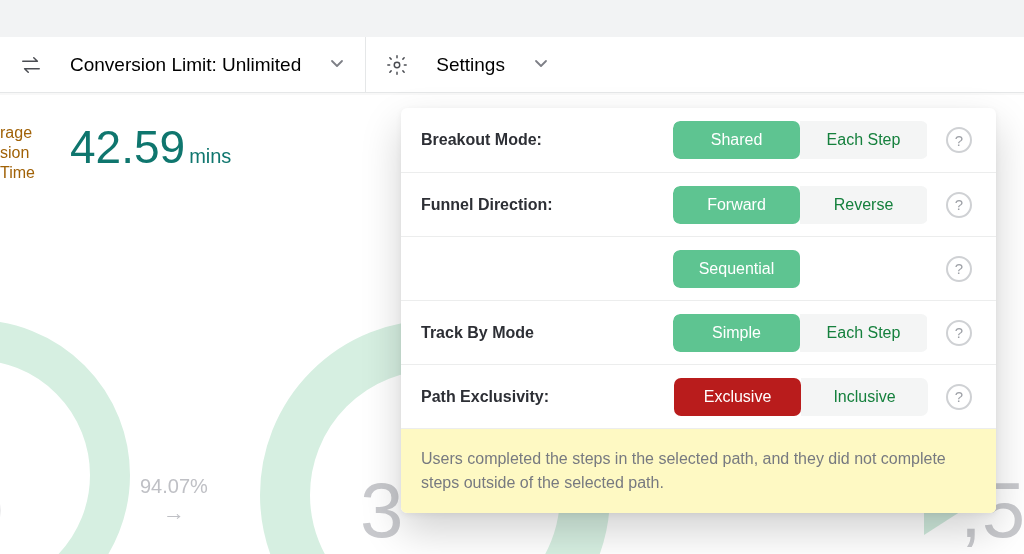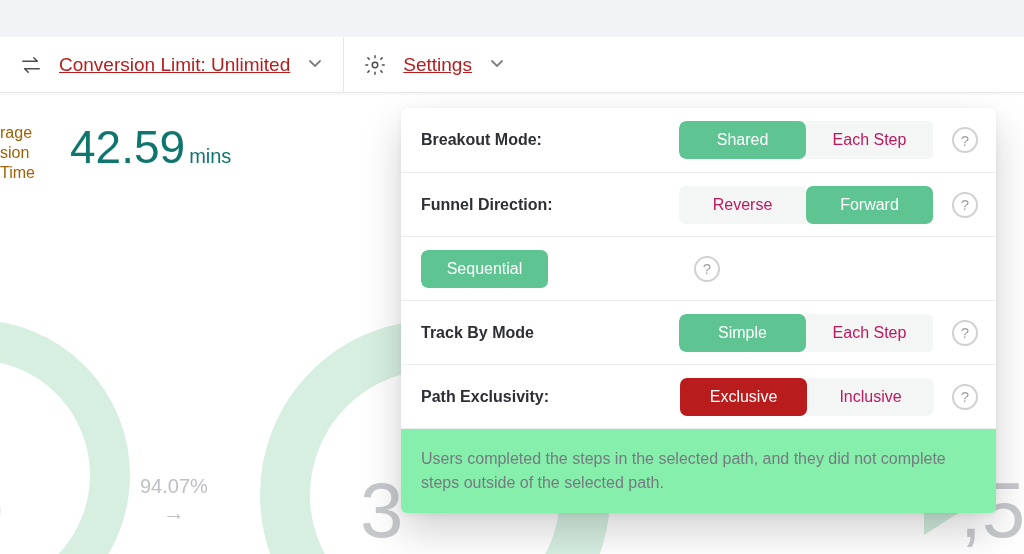--- a/index.html
+++ b/index.html
@@ -15,25 +15,24 @@
     .topbar-bg{
       position:absolute; left:0; right:0; top:0; height:37px;
       background:#f2f3f4;
     }
     .toolbar{
       position:absolute; left:0; right:0; top:37px; height:56px;
       background:#ffffff; border-bottom:1px solid #e5e7e8;
       display:flex; align-items:center;
     }
     .toolbar-item{
-      display:flex; align-items:center; gap:17px;
+      display:flex; align-items:center; gap:28px;
       padding:0 20px; height:100%;
-      font-size:19px; color:#b91c1c; font-weight:400;
+      font-size:19px; color:#000000; font-weight:400;
       cursor:pointer;
-      text-decoration:underline;
     }
     .divider{ width:1px; height:100%; background:#e5e7e8; }
     .icon-swap svg, .icon-gear svg, .icon-chevron svg{ display:block; }
     .icon-swap{ color:#4a4c52; }
     .icon-gear{ color:#4a4c52; }
     .chev{ color:#7d7f86; }
 
     
     .bg-content{
       position:absolute; left:0; top:95px; right:0; bottom:0;
@@ -85,47 +84,47 @@
     }
 
     
     .panel{
       position:absolute; left:401px; top:108px; width:595px;
       background:#ffffff; border-radius:6px;
       box-shadow: 0 18px 40px rgba(0,0,0,.18), 0 2px 6px rgba(0,0,0,.06);
     }
     .row{
       display:flex; align-items:center; height:64px;
-      padding:0 18px 0 20px; border-top:1px solid #eceded;
+      padding:0 24px 0 20px; border-top:1px solid #eceded;justify-content:flex-end;
     }
     .row:first-child{ border-top:none;}
     .row-label{
       flex:1; font-size:16px; font-weight:700; color:#2d2f35;
     }
     .segmented{
       display:flex; align-items:stretch; border-radius:7px; overflow:hidden;
       height:38px; min-width:255px;
     }
     .seg{
       display:flex; align-items:center; justify-content:center;
       padding:0 22px; font-size:16px; min-width:127px; height:100%;
       cursor:pointer; user-select:none;
     }
     .seg.active{ background:#5ec491; color:#ffffff; border-radius:7px;}
-    .seg.inactive{ background:#f4f5f5; color:#be185d;}
+    .seg.inactive{ background:#f4f5f5; color:#15803d;}
     
     .seg.active.dark{ background:#b91c1c;margin-left:8px; }
     .help{
       width:26px; height:26px; margin-left:18px; border-radius:50%;
       border:2px solid #cfd1d4; color:#9ea1a7; font-size:15px;
       display:flex; align-items:center; justify-content:center;
       cursor:pointer; font-weight:500;
     }
     .panel-desc{
-      background:#86efac; color:#777a80; font-size:16px; line-height:24px;
+      background:#fef9c3; color:#777a80; font-size:16px; line-height:24px;
       padding:18px 20px; border-top:1px solid #eceded;
       border-bottom-left-radius:6px; border-bottom-right-radius:6px;
     }
   </style>
 </head>
 <body>
 
 <div class="topbar-bg"></div>
 
 <div class="toolbar">
@@ -187,22 +186,22 @@
     <div class="segmented">
       <div class="seg active">Shared</div>
       <div class="seg inactive">Each Step</div>
     </div>
     <div class="help">?</div>
   </div>
 
   <div class="row">
     <span class="row-label">Funnel Direction:</span>
     <div class="segmented">
+      <div class="seg active">Forward</div>
       <div class="seg inactive">Reverse</div>
-      <div class="seg active">Forward</div>
     </div>
     <div class="help">?</div>
   </div>
 
   <div class="row">
     <div class="segmented">
       <div class="seg active">Sequential</div>
     </div>
     <div class="help">?</div>
   </div>

